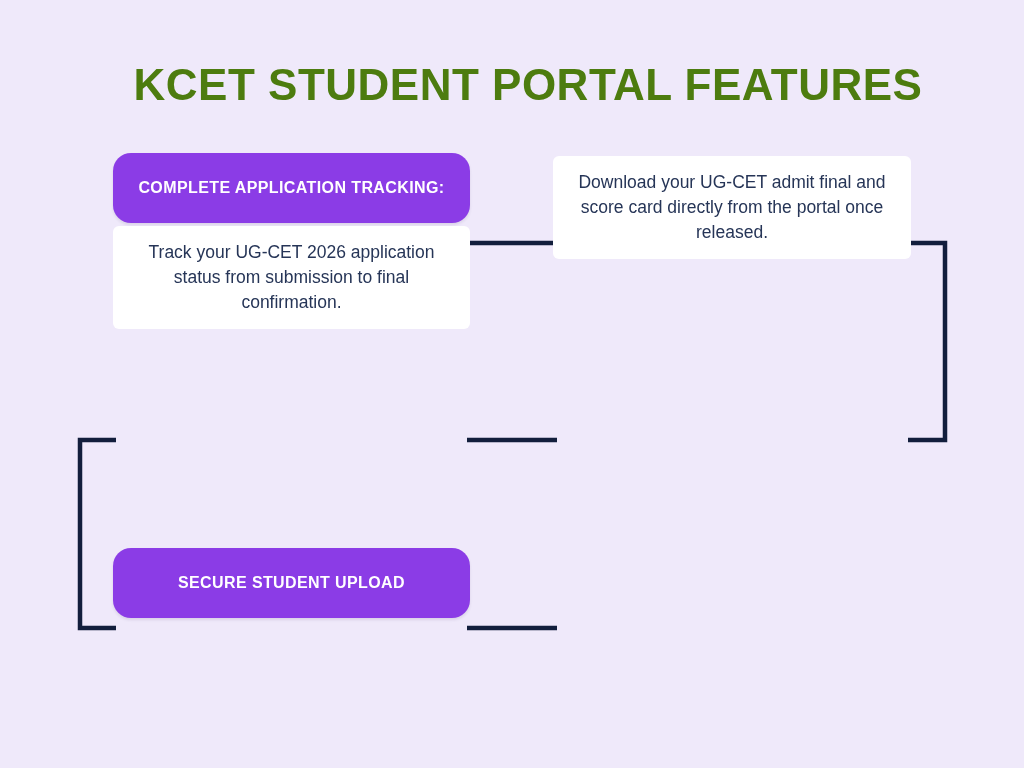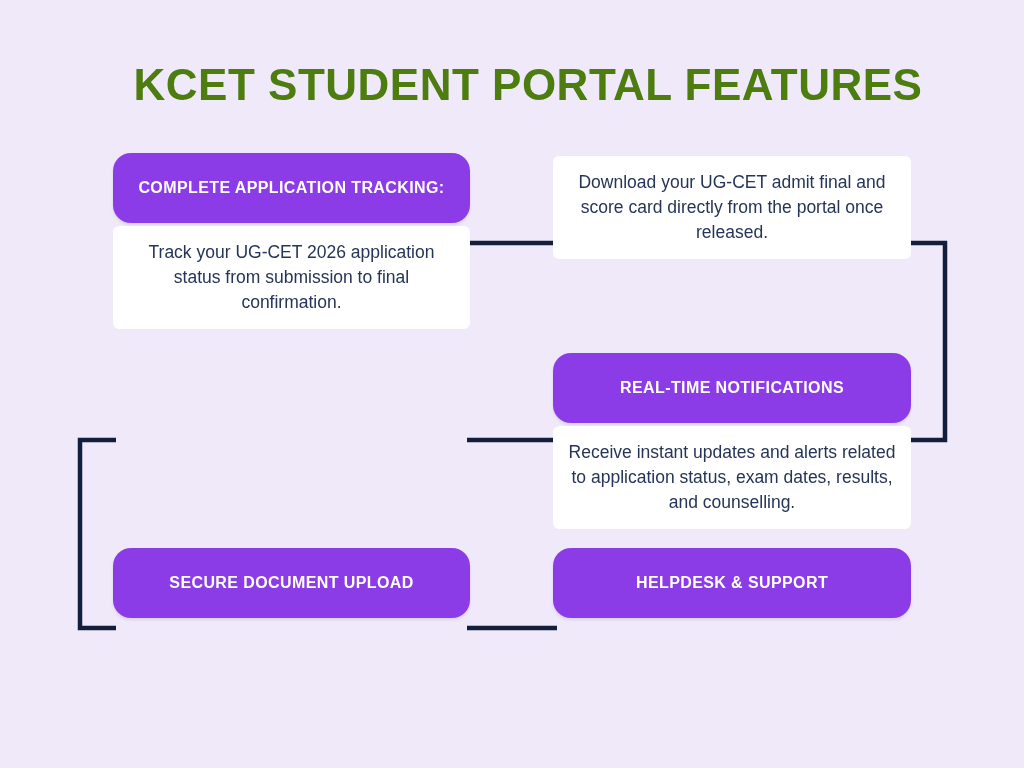--- a/index.html
+++ b/index.html
@@ -107,34 +107,23 @@
     </div>
   </section>
 
   <section class="card col-right row-1">
     <div class="card-body">
       <p class="card-description">Download your UG-CET admit final and score card directly from the portal once released.</p>
     </div>
   </section>
 
 
-  <section class="card col-right row-2">
-    <div class="card-header">
-      <h2 class="card-title">REAL-TIME NOTIFICATIONS</h2>
-    </div>
-    <div class="card-body">
-      <p class="card-description">Receive instant updates and alerts related to application status, exam dates, results, and counselling.</p>
-    </div>
-  </section>
 
   <section class="card col-left row-3">
     <div class="card-header">
-      <h2 class="card-title">SECURE DOCUMENT UPLOAD</h2>
+      <h2 class="card-title">SECURE STUDENT UPLOAD</h2>
     </div>
   </section>
 
   <section class="card col-right row-3">
-    <div class="card-header">
-      <h2 class="card-title">HELPDESK &amp; SUPPORT</h2>
-    </div>
   </section>
 
 </div>
 
 </body></html>

